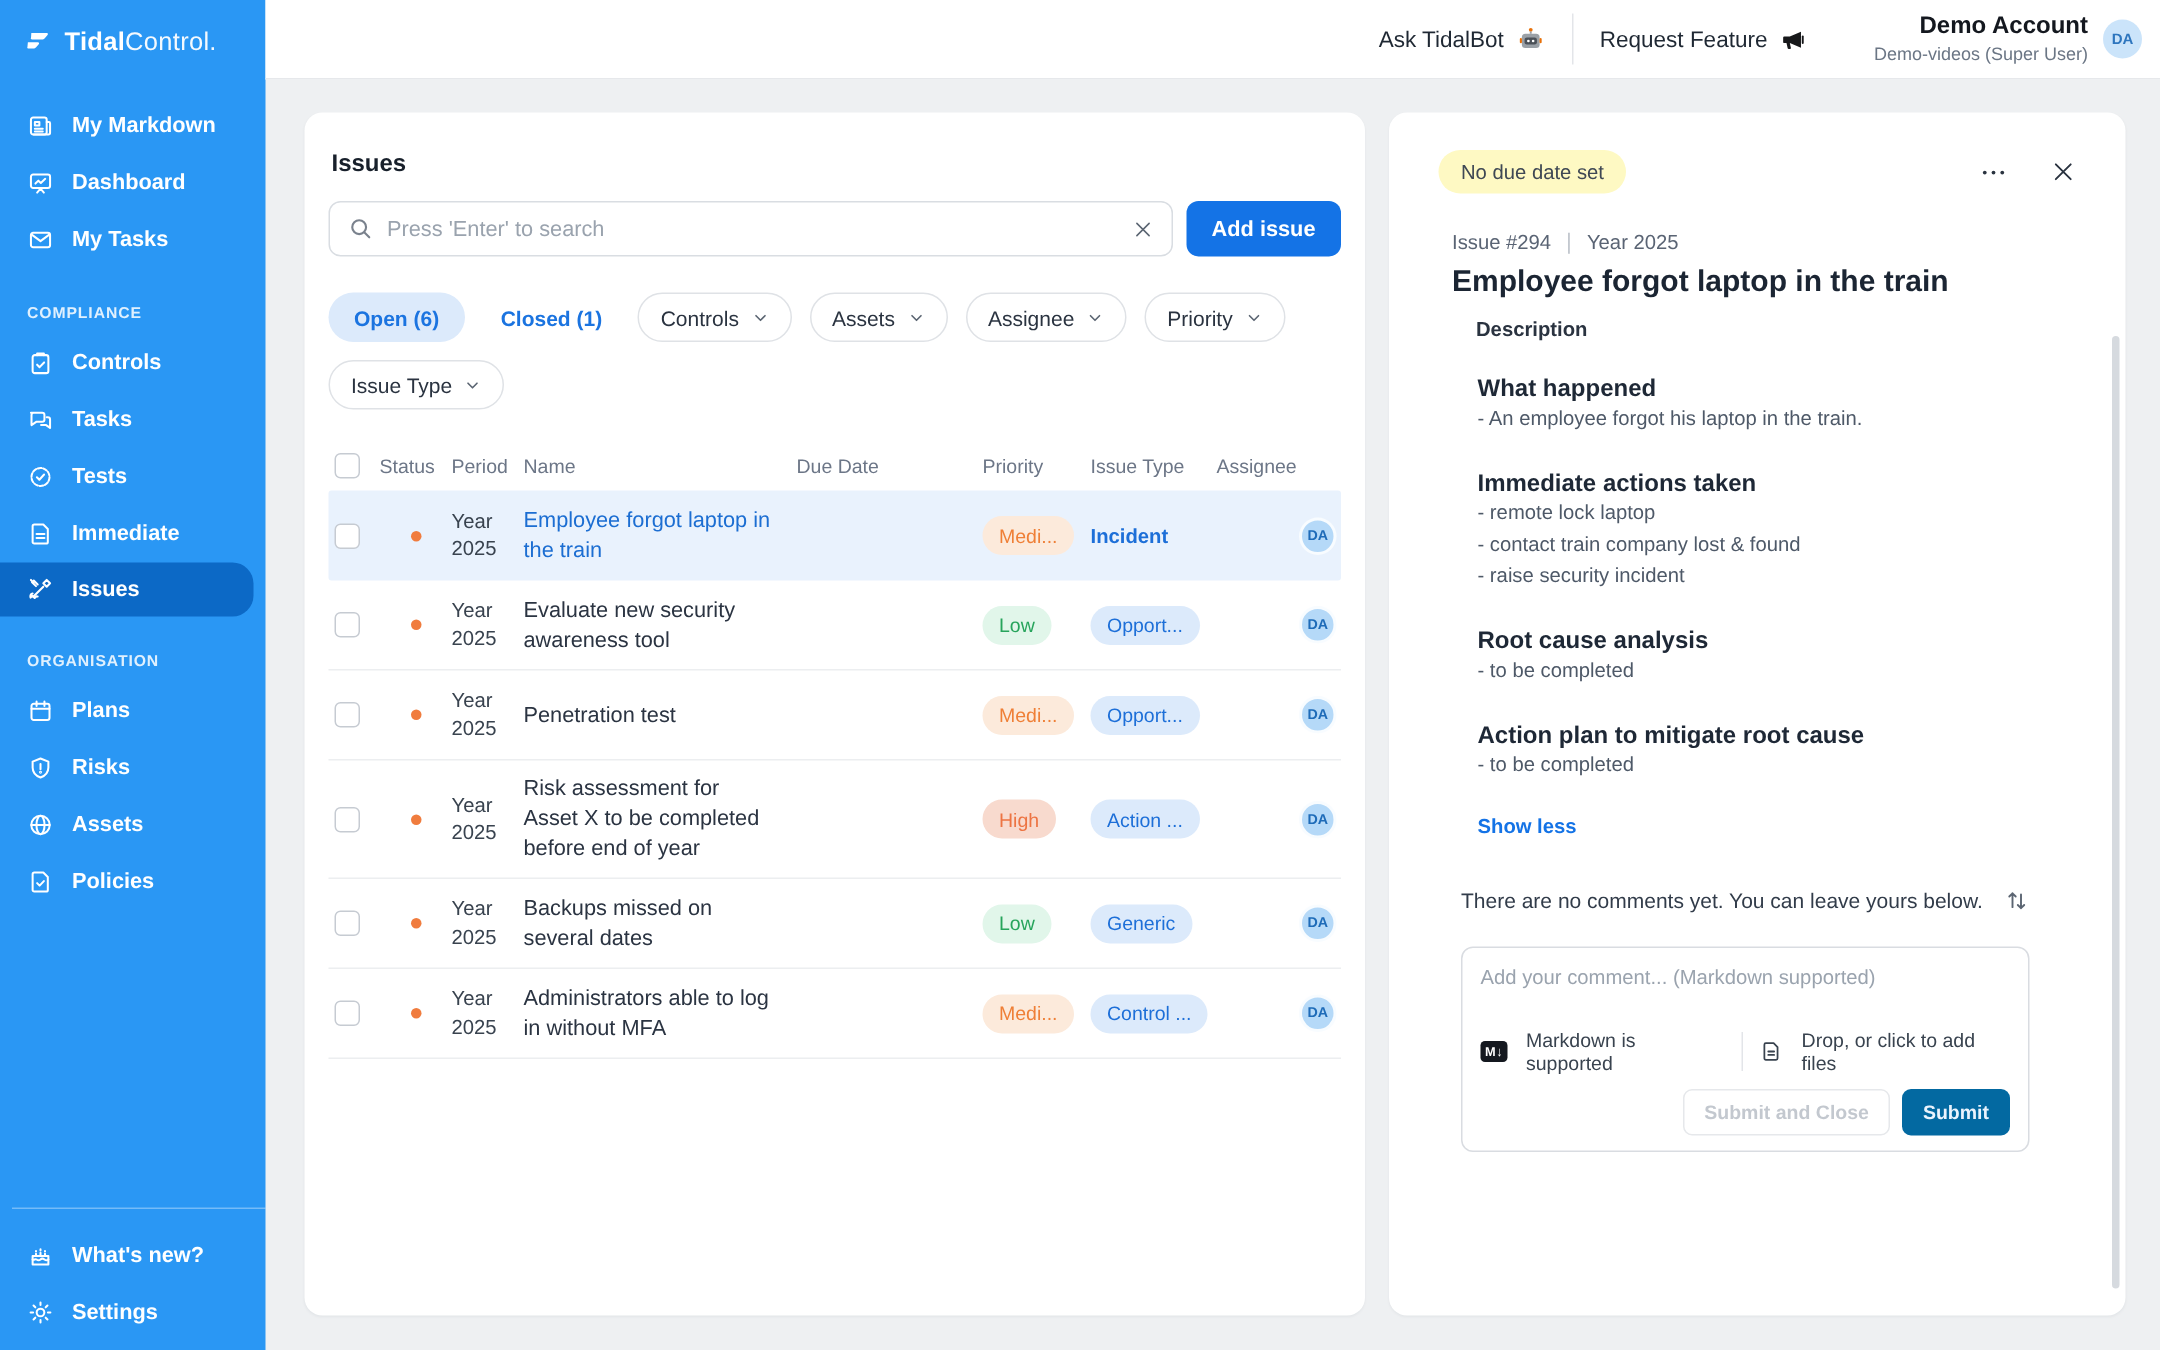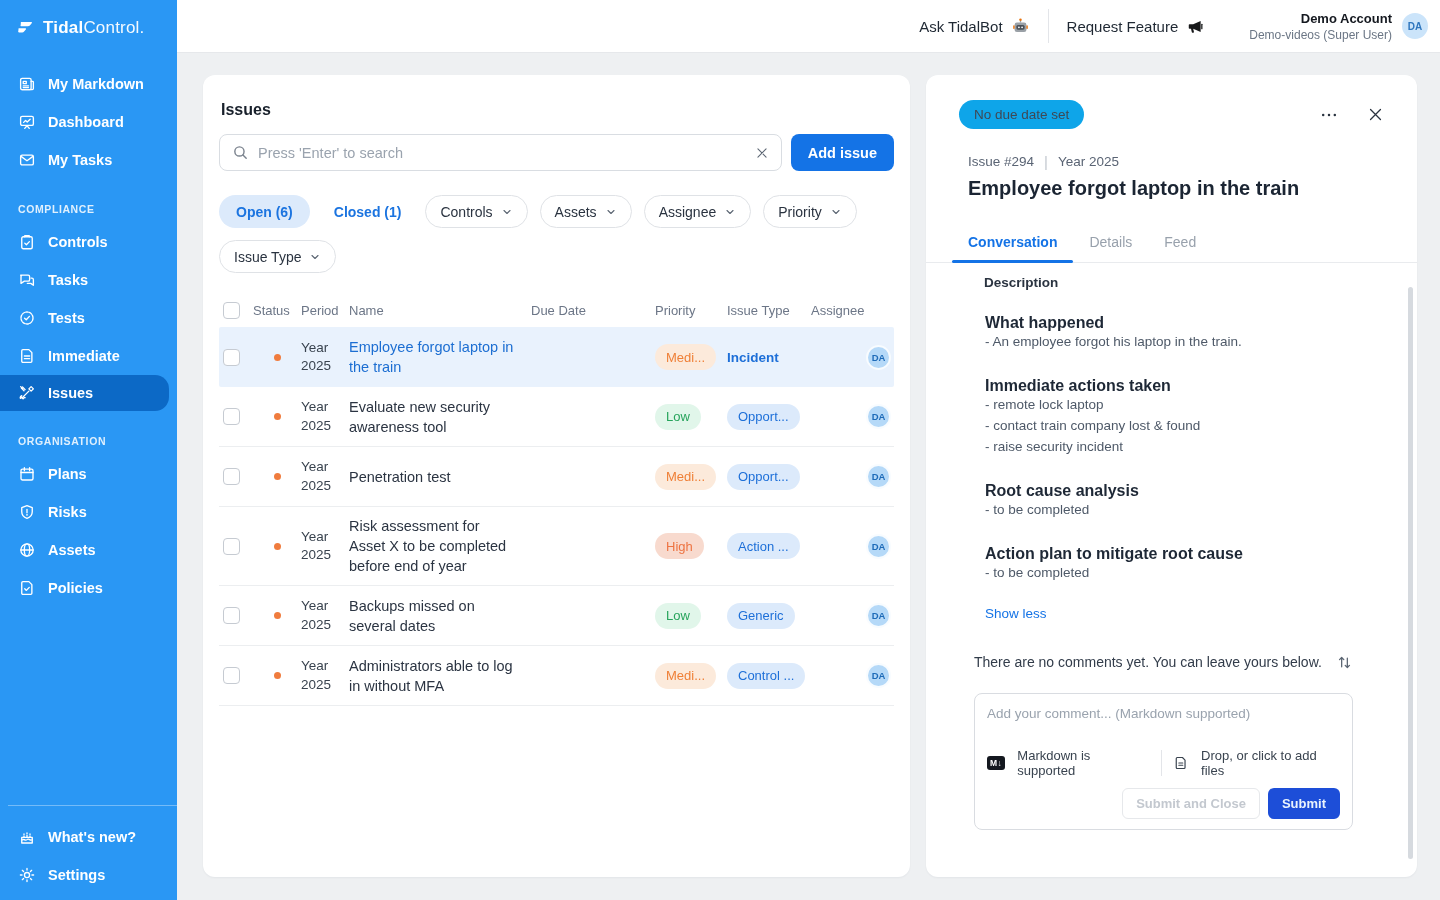--- a/index.html
+++ b/index.html
@@ -22,21 +22,21 @@
   .sidebar-bottom { margin-top:auto; padding-bottom:6px; }
   .sidebar-divider { height:1px; background:rgba(255,255,255,.35); margin:0 0 12px 8px; }
 
   
   .main { flex:1; display:flex; flex-direction:column; height:900px; }
   .topbar { height:53px; background:#fff; border-bottom:1px solid #E6E8EB; display:flex; align-items:center; justify-content:flex-end; padding-right:12px; flex-shrink:0; }
   .topbar-link { display:flex; align-items:center; gap:8px; font-size:15px; color:#1F2833; cursor:pointer; padding:0 18px; }
   .topbar-sep { width:1px; height:34px; background:#E3E5E9; }
   .account { display:flex; align-items:center; gap:10px; margin-left:26px; cursor:pointer; }
   .account-text { text-align:right; }
-  .account-name { font-size:13px; font-weight:700; color:#14181F; }
+  .account-name { font-size:16px; font-weight:700; color:#14181F; }
   .account-sub { font-size:12px; color:#6B7685; margin-top:2px; }
   .avatar { width:26px; height:26px; border-radius:50%; background:#CBE4FA; color:#2E76BE; font-size:10px; font-weight:700; display:flex; align-items:center; justify-content:center; }
 
   
   .content { flex:1; display:flex; padding:22px 23px 23px 26px; gap:16px; overflow:hidden; }
   .card { background:#fff; border-radius:12px; box-shadow:0 1px 2px rgba(20,30,50,.05); }
 
   
   .issues-card { width:707px; padding:26px 16px 16px 16px; display:flex; flex-direction:column; }
   .issues-title { font-size:16px; font-weight:700; color:#18202B; padding-left:2px; }
@@ -68,46 +68,46 @@
   .pill-low    { background:#E1F6EA; color:#27A45C; }
   .pill-type   { background:#DCEAFB; color:#1D6FD8; }
   .type-plain  { color:#1D6FD8; font-weight:700; font-size:13.5px; }
   .cell-assignee { justify-self:end; padding-right:3px; }
   .row-avatar { width:25px; height:25px; border-radius:50%; background:#B5D9F8; color:#1E6BB8; font-size:9.5px; font-weight:700; display:flex; align-items:center; justify-content:center; border:2px solid rgba(255,255,255,.9); cursor:pointer; }
 
   
   .detail-card { flex:1; display:flex; flex-direction:column; position:relative; overflow:hidden; }
   .detail-head { padding:25px 30px 0 33px; }
   .detail-head-top { display:flex; align-items:center; }
-  .due-pill { background:#0ea5e9; color:#3F4854; font-size:13.5px; padding:7px 15px; border-radius:16px; }
+  .due-pill { background:#fef9c3; color:#3F4854; font-size:13.5px; padding:7px 15px; border-radius:16px; }
   .head-actions { margin-left:auto; display:flex; align-items:center; gap:22px; color:#2A3340; }
   .icon-btn { cursor:pointer; display:flex; align-items:center; justify-content:center; width:24px; height:24px; }
   .issue-ref-row { margin:24px 0 0 9px; font-size:13.5px; color:#5A6474; display:flex; align-items:center; gap:10px; }
   .ref-sep { color:#C3C8CF; font-size:15px; }
   .detail-title { margin:7px 0 0 9px; font-size:20px; font-weight:700; color:#1B2533; }
   .tabs { display:flex; margin-top:24px; padding-left:26px; border-bottom:1px solid #E9EBEE; }
   .tab { padding:10px 16px 12px 16px; font-size:14px; color:#98A1AC; cursor:pointer; position:relative; }
   .tab.active { color:#1473E6; font-weight:700; }
   .tab.active::after { content:""; position:absolute; left:0; right:0; bottom:-1px; height:3px; background:#1473E6; border-radius:2px; }
   .convo { flex:1; overflow:hidden; position:relative; padding:12px 64px 24px 48px; }
   .desc-label { margin-left:10px; font-size:13.5px; font-weight:700; color:#2A3340; }
   .desc-section { margin-left:11px; }
   .desc-h { font-size:16px; font-weight:700; color:#1E2836; margin-top:24px; }
   .desc-line { font-size:13.5px; color:#4E5968; line-height:1.55; }
   .desc-section .desc-line:first-of-type { margin-top:12px; }
-  .show-less { margin:22px 0 0 11px; font-size:13.5px; color:#1473E6; font-weight:400; cursor:pointer; display:inline-block; }
+  .show-less { margin:22px 0 0 11px; font-size:13.5px; color:#1473E6; font-weight:700; cursor:pointer; display:inline-block; }
   .no-comments { display:flex; align-items:center; justify-content:space-between; margin-top:32px; font-size:14px; color:#323C4A; }
   .composer { margin-top:22px; border:1px solid #D9DCE1; border-radius:8px; padding:12px 12px 10px 12px; }
   .composer-ph { font-size:13.5px; color:#9AA3AE; min-height:42px; cursor:text; }
   .composer-hints { display:flex; align-items:center; gap:12px; font-size:13px; color:#39434F; }
   .md-badge { background:#14181F; color:#fff; font-size:8.5px; font-weight:700; border-radius:3px; padding:2px 3px; letter-spacing:.5px; }
   .hint-sep { width:1px; height:26px; background:#E3E5E9; }
   .composer-actions { display:flex; justify-content:flex-end; gap:8px; margin-top:10px; }
   .btn-ghost-disabled { border:1px solid #E6E8EB; background:#fff; color:#C3C8CF; font-size:13px; font-weight:700; border-radius:6px; padding:7px 13px; font-family:inherit; }
-  .btn-blue-disabled { border:0; background:#1d4ed8; color:#EAF3FD; font-size:13px; font-weight:700; border-radius:6px; padding:8px 14px; font-family:inherit; }
+  .btn-blue-disabled { border:0; background:#0369a1; color:#EAF3FD; font-size:13px; font-weight:700; border-radius:6px; padding:8px 14px; font-family:inherit; }
   .convo-scrollbar { position:absolute; right:4px; top:24px; bottom:18px; width:5px; border-radius:3px; background:#D6DADF; }
 </style>
 </head>
 <body>
 
 <aside class="sidebar">
   <div class="logo">
     <svg class="ic" width="22" height="22" viewBox="0 0 24 24" fill="#fff">
       <path d="M7.5 5.5h11.2c.9 0 1.2.7.6 1.4l-2 2.3c-.5.6-1.3.9-2.1.9H8.1c-.9 0-1.3-.7-.8-1.4l.2-3.2z"></path>
       <path d="M5 12.2h7.2c.9 0 1.2.7.7 1.4l-1.9 2.2c-.5.6-1.3 1-2.1 1H5.6c-.9 0-1.3-.7-.9-1.4l.3-3.2z"></path>
@@ -436,25 +436,20 @@
           </div>
         </div>
         <div class="issue-ref-row">
           <span>Issue #294</span>
           <span class="ref-sep">|</span>
           <span>Year 2025</span>
         </div>
         <h2 class="detail-title">Employee forgot laptop in the train</h2>
       </div>
 
-      <div class="tabs">
-        <div class="tab active">Conversation</div>
-        <div class="tab">Details</div>
-        <div class="tab">Feed</div>
-      </div>
 
       <div class="convo">
         <div class="desc-label">Description</div>
 
         <div class="desc-section">
           <div class="desc-h">What happened</div>
           <div class="desc-line">- An employee forgot his laptop in the train.</div>
         </div>
 
         <div class="desc-section">

